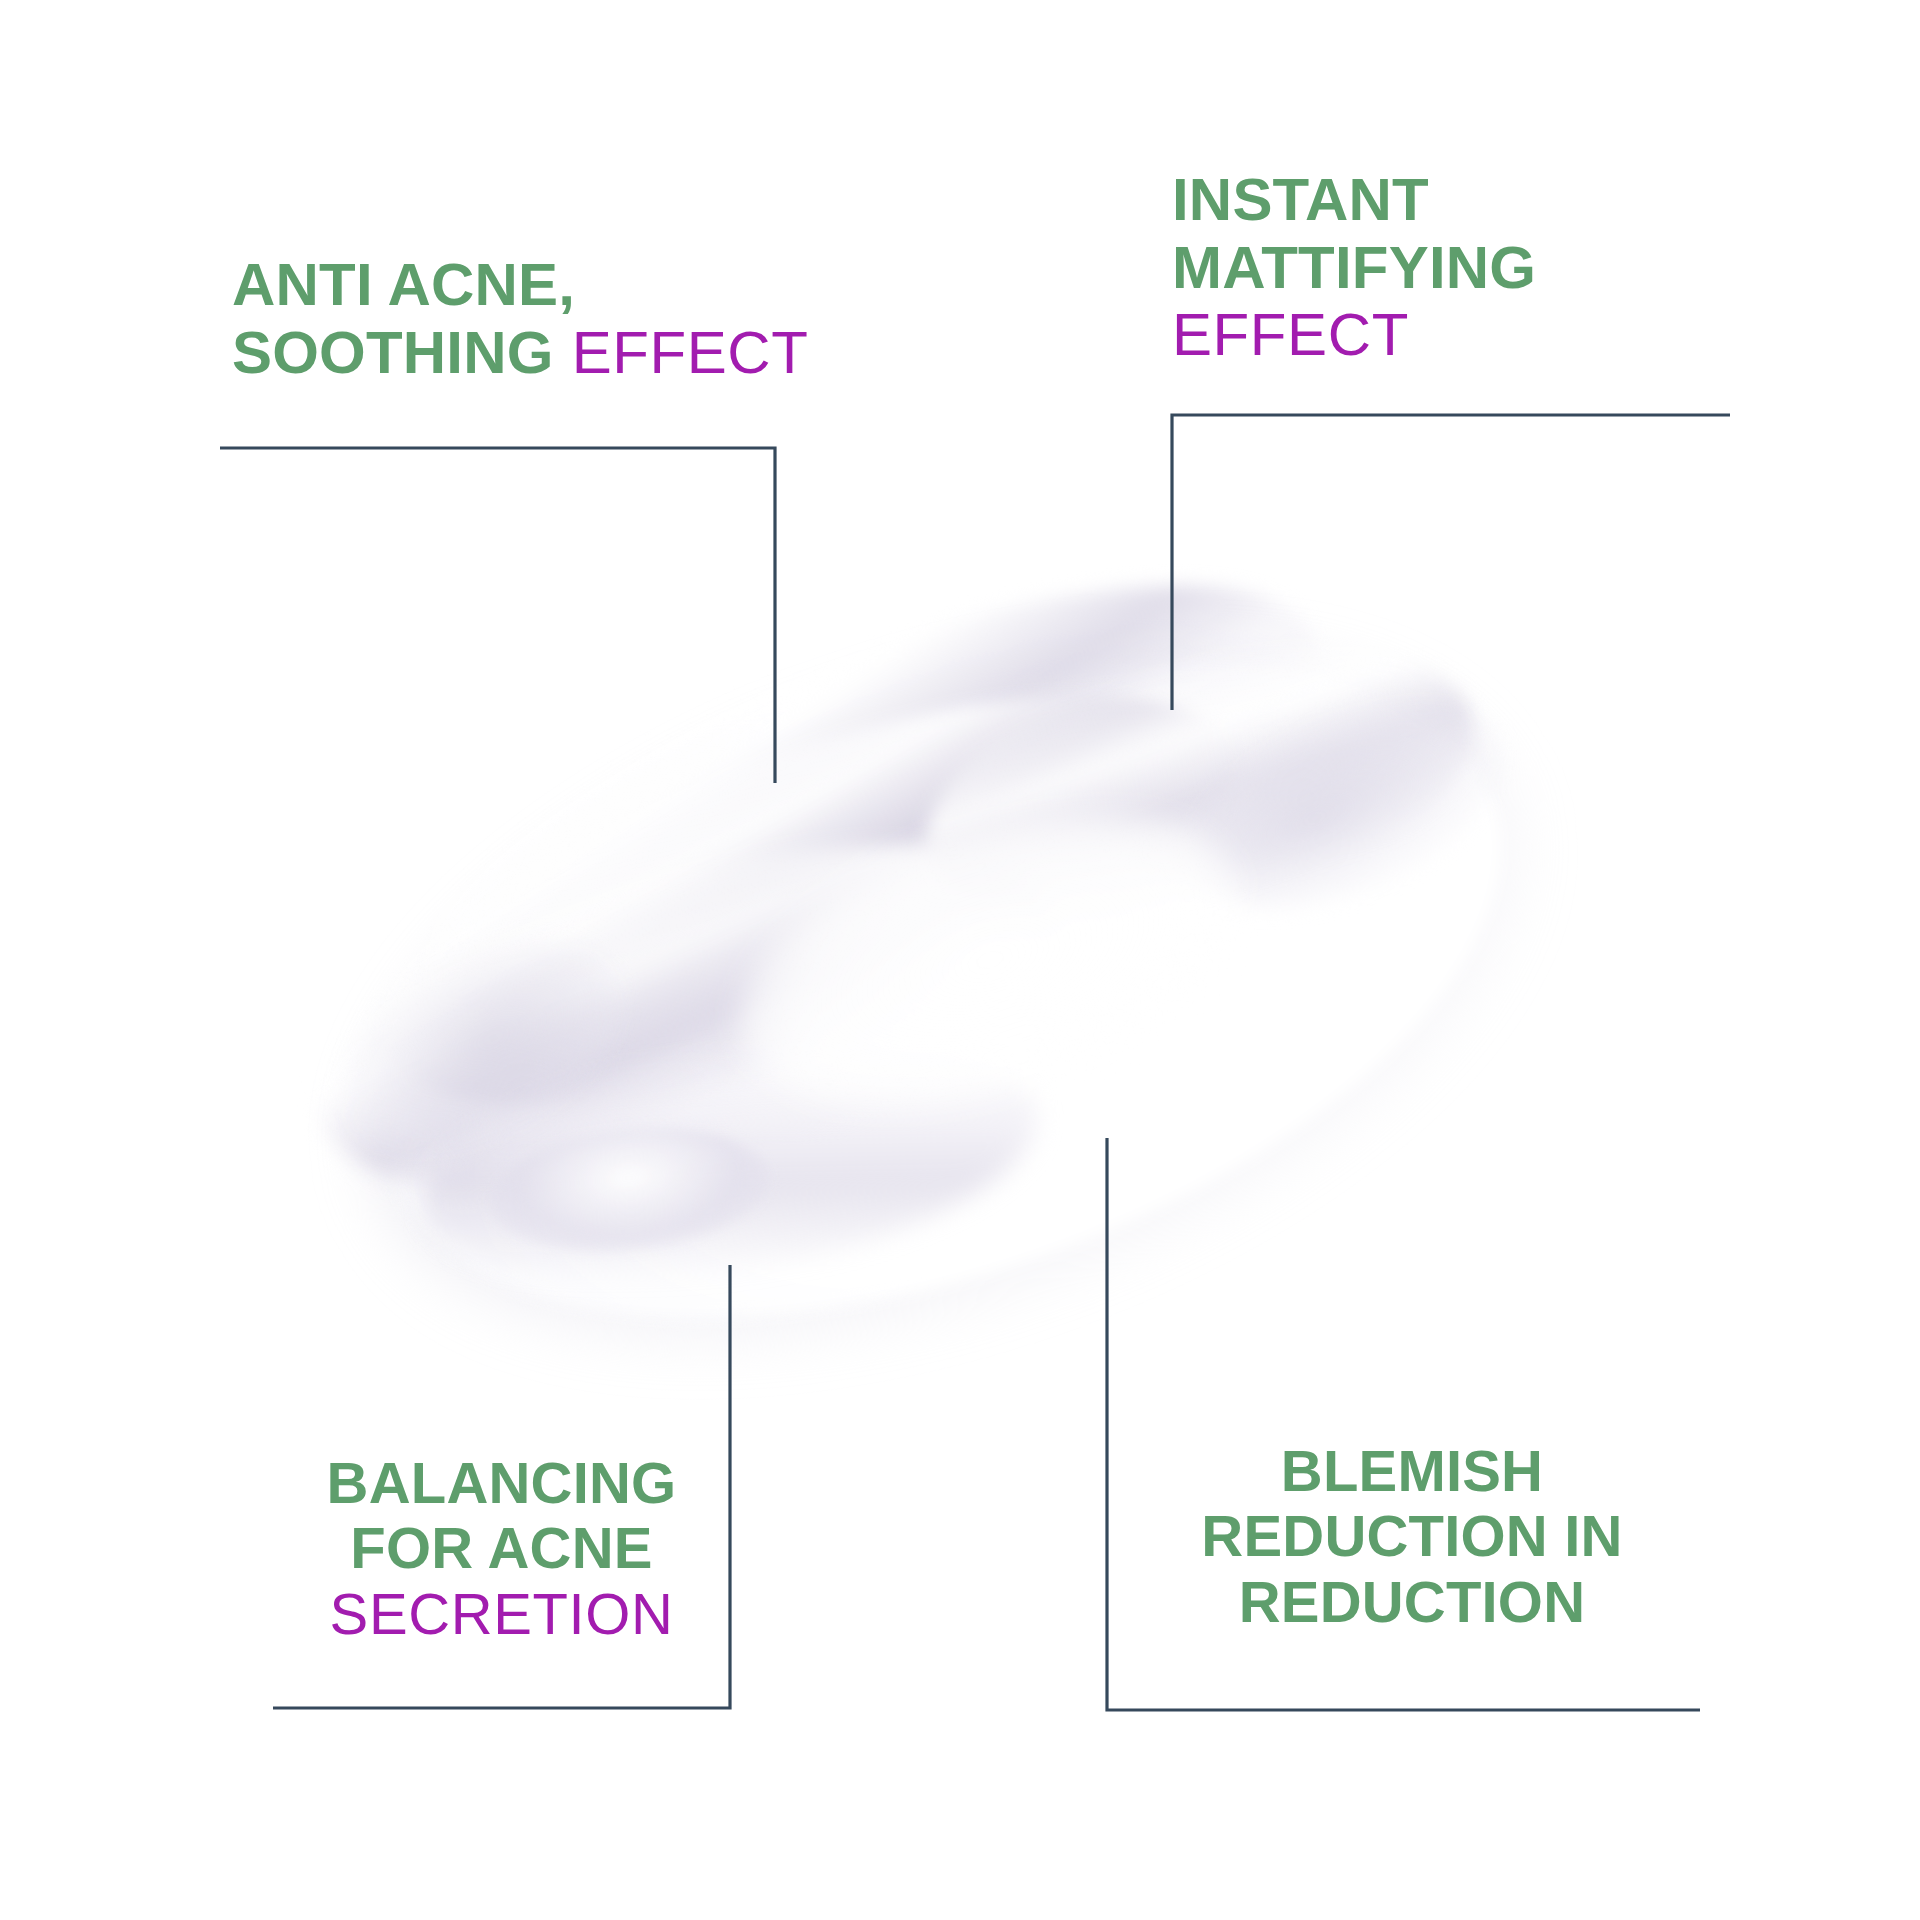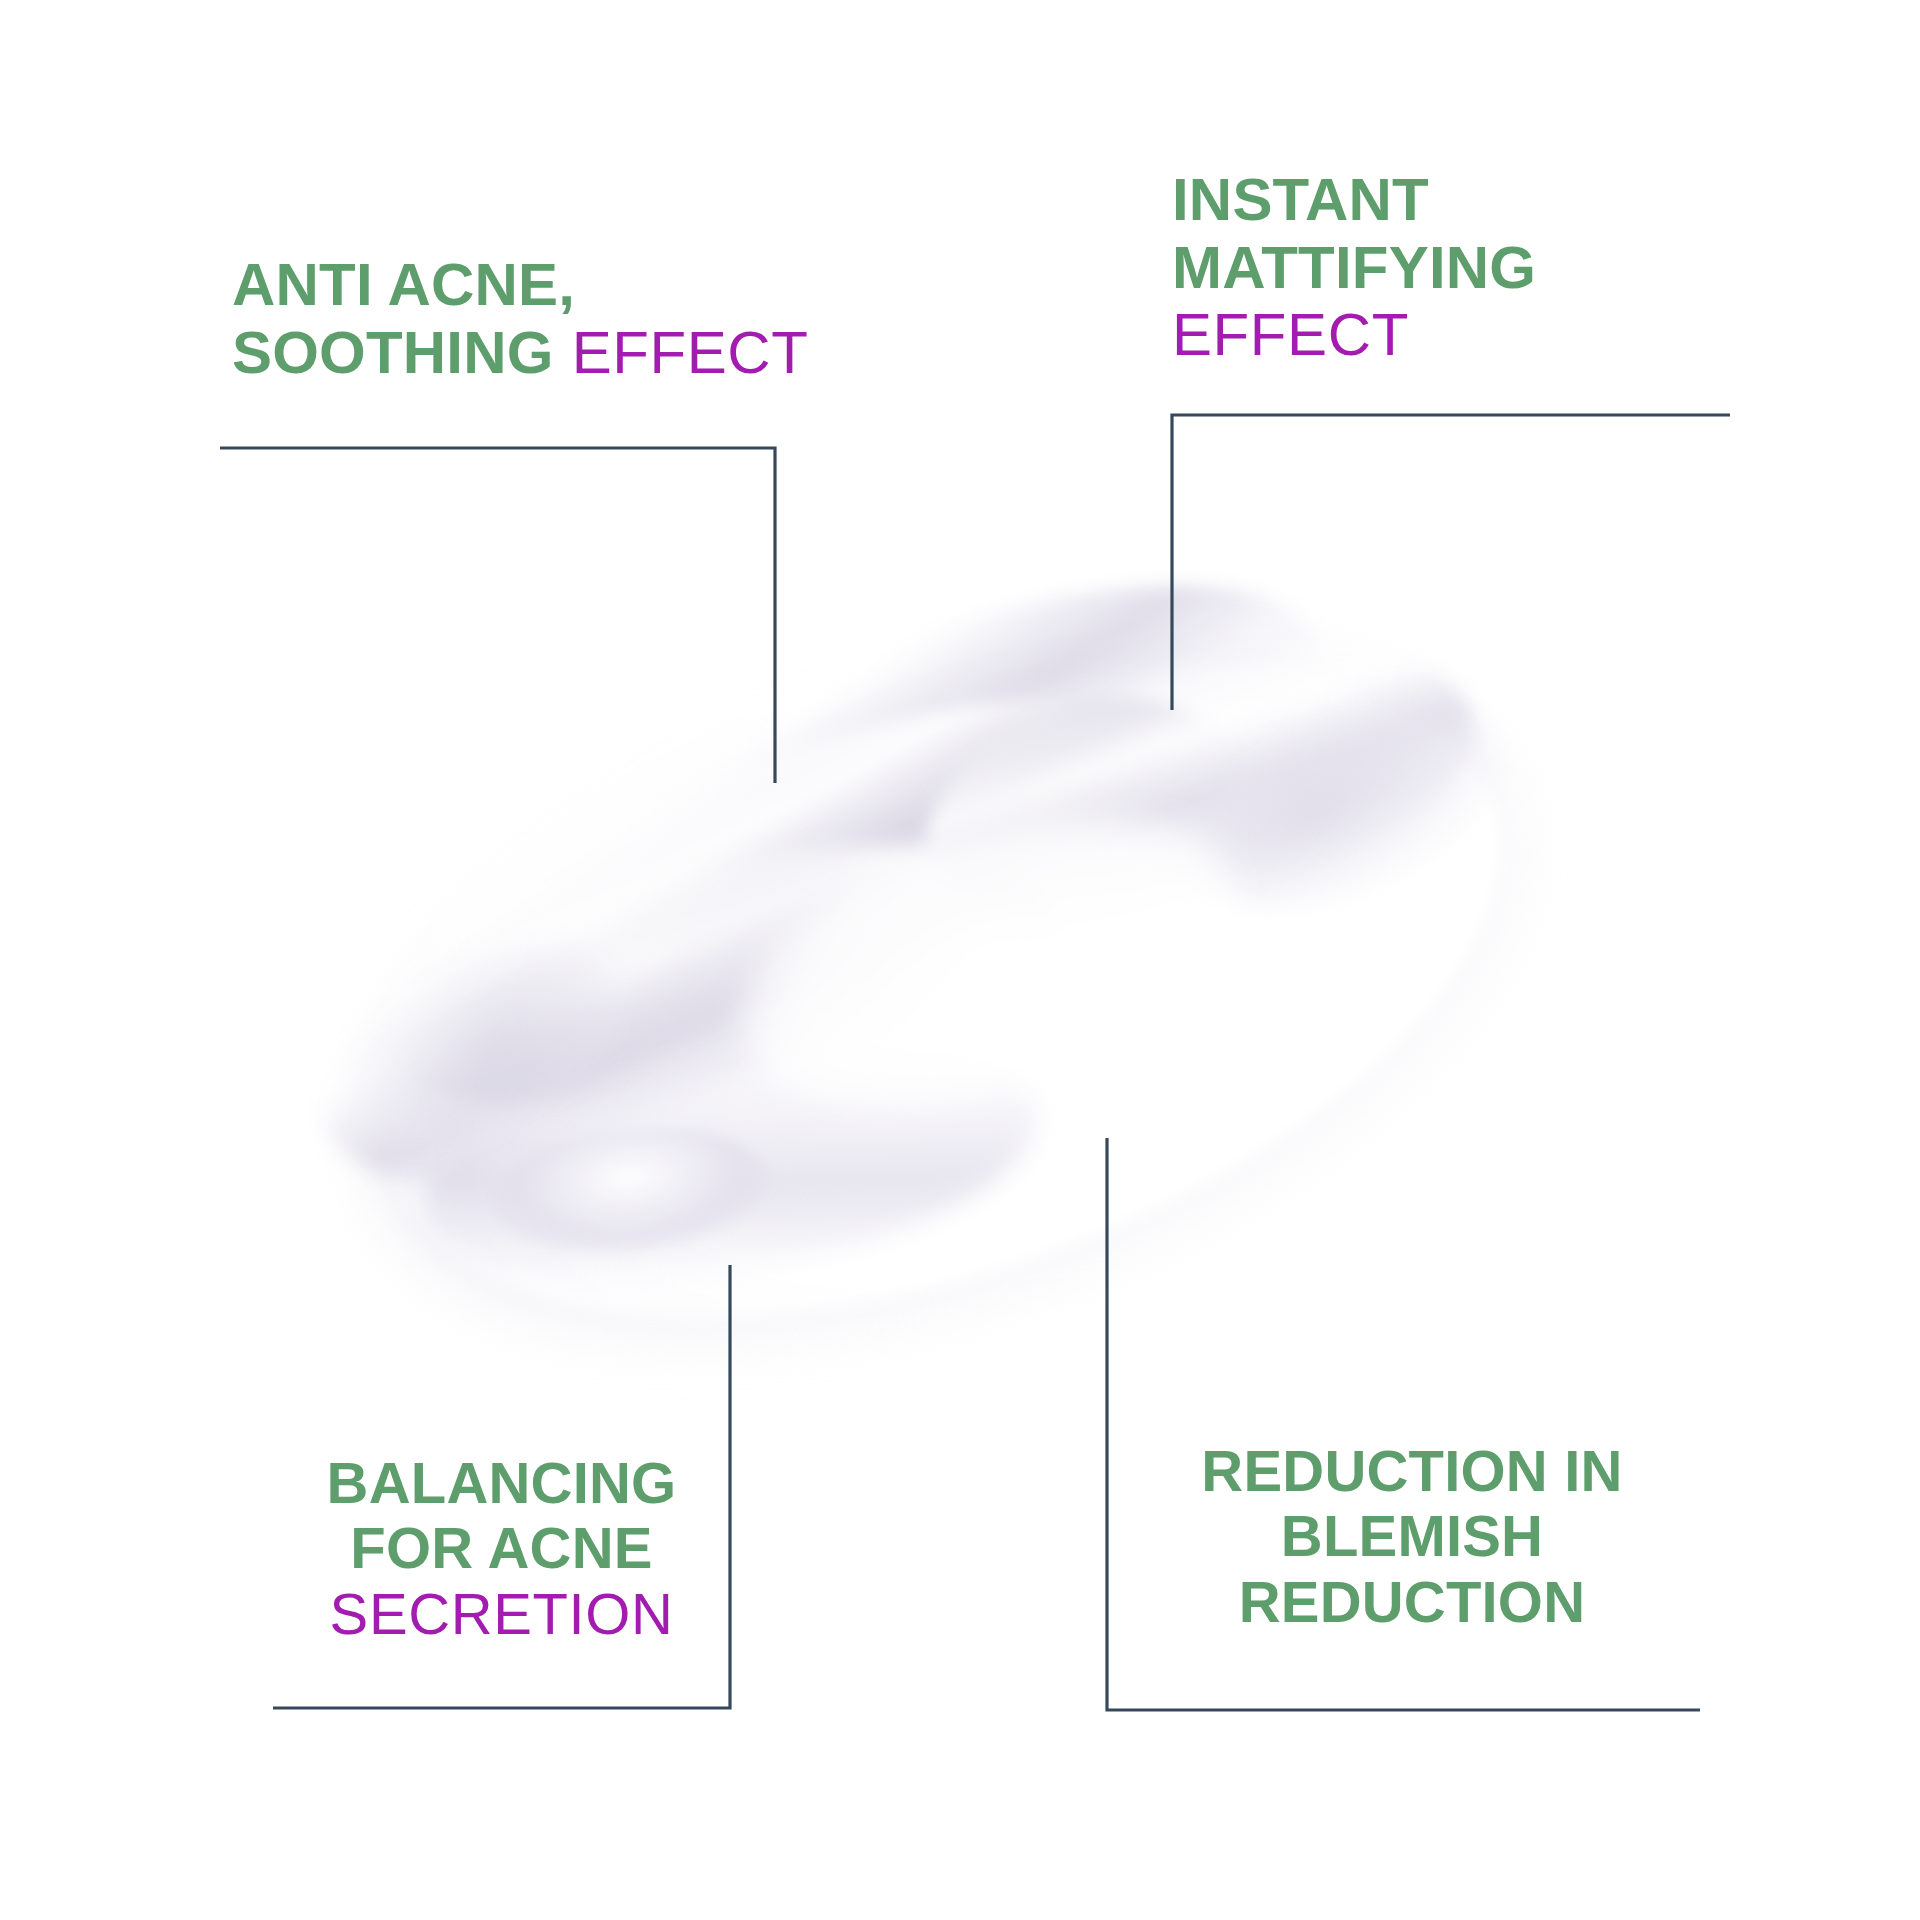--- a/index.html
+++ b/index.html
@@ -154,18 +154,18 @@
     <span class="ln n">EFFECT</span>
   </div>
 
   <div class="callout" id="callout-bl">
     <span class="ln g">BALANCING</span>
     <span class="ln g">FOR ACNE</span>
     <span class="ln n">SECRETION</span>
   </div>
 
   <div class="callout" id="callout-br">
+    <span class="ln g">BLEMISH</span>
     <span class="ln g">REDUCTION IN</span>
-    <span class="ln g">BLEMISH</span>
     <span class="ln g">REDUCTION</span>
   </div>
 
 </div>
 
 </body></html>

